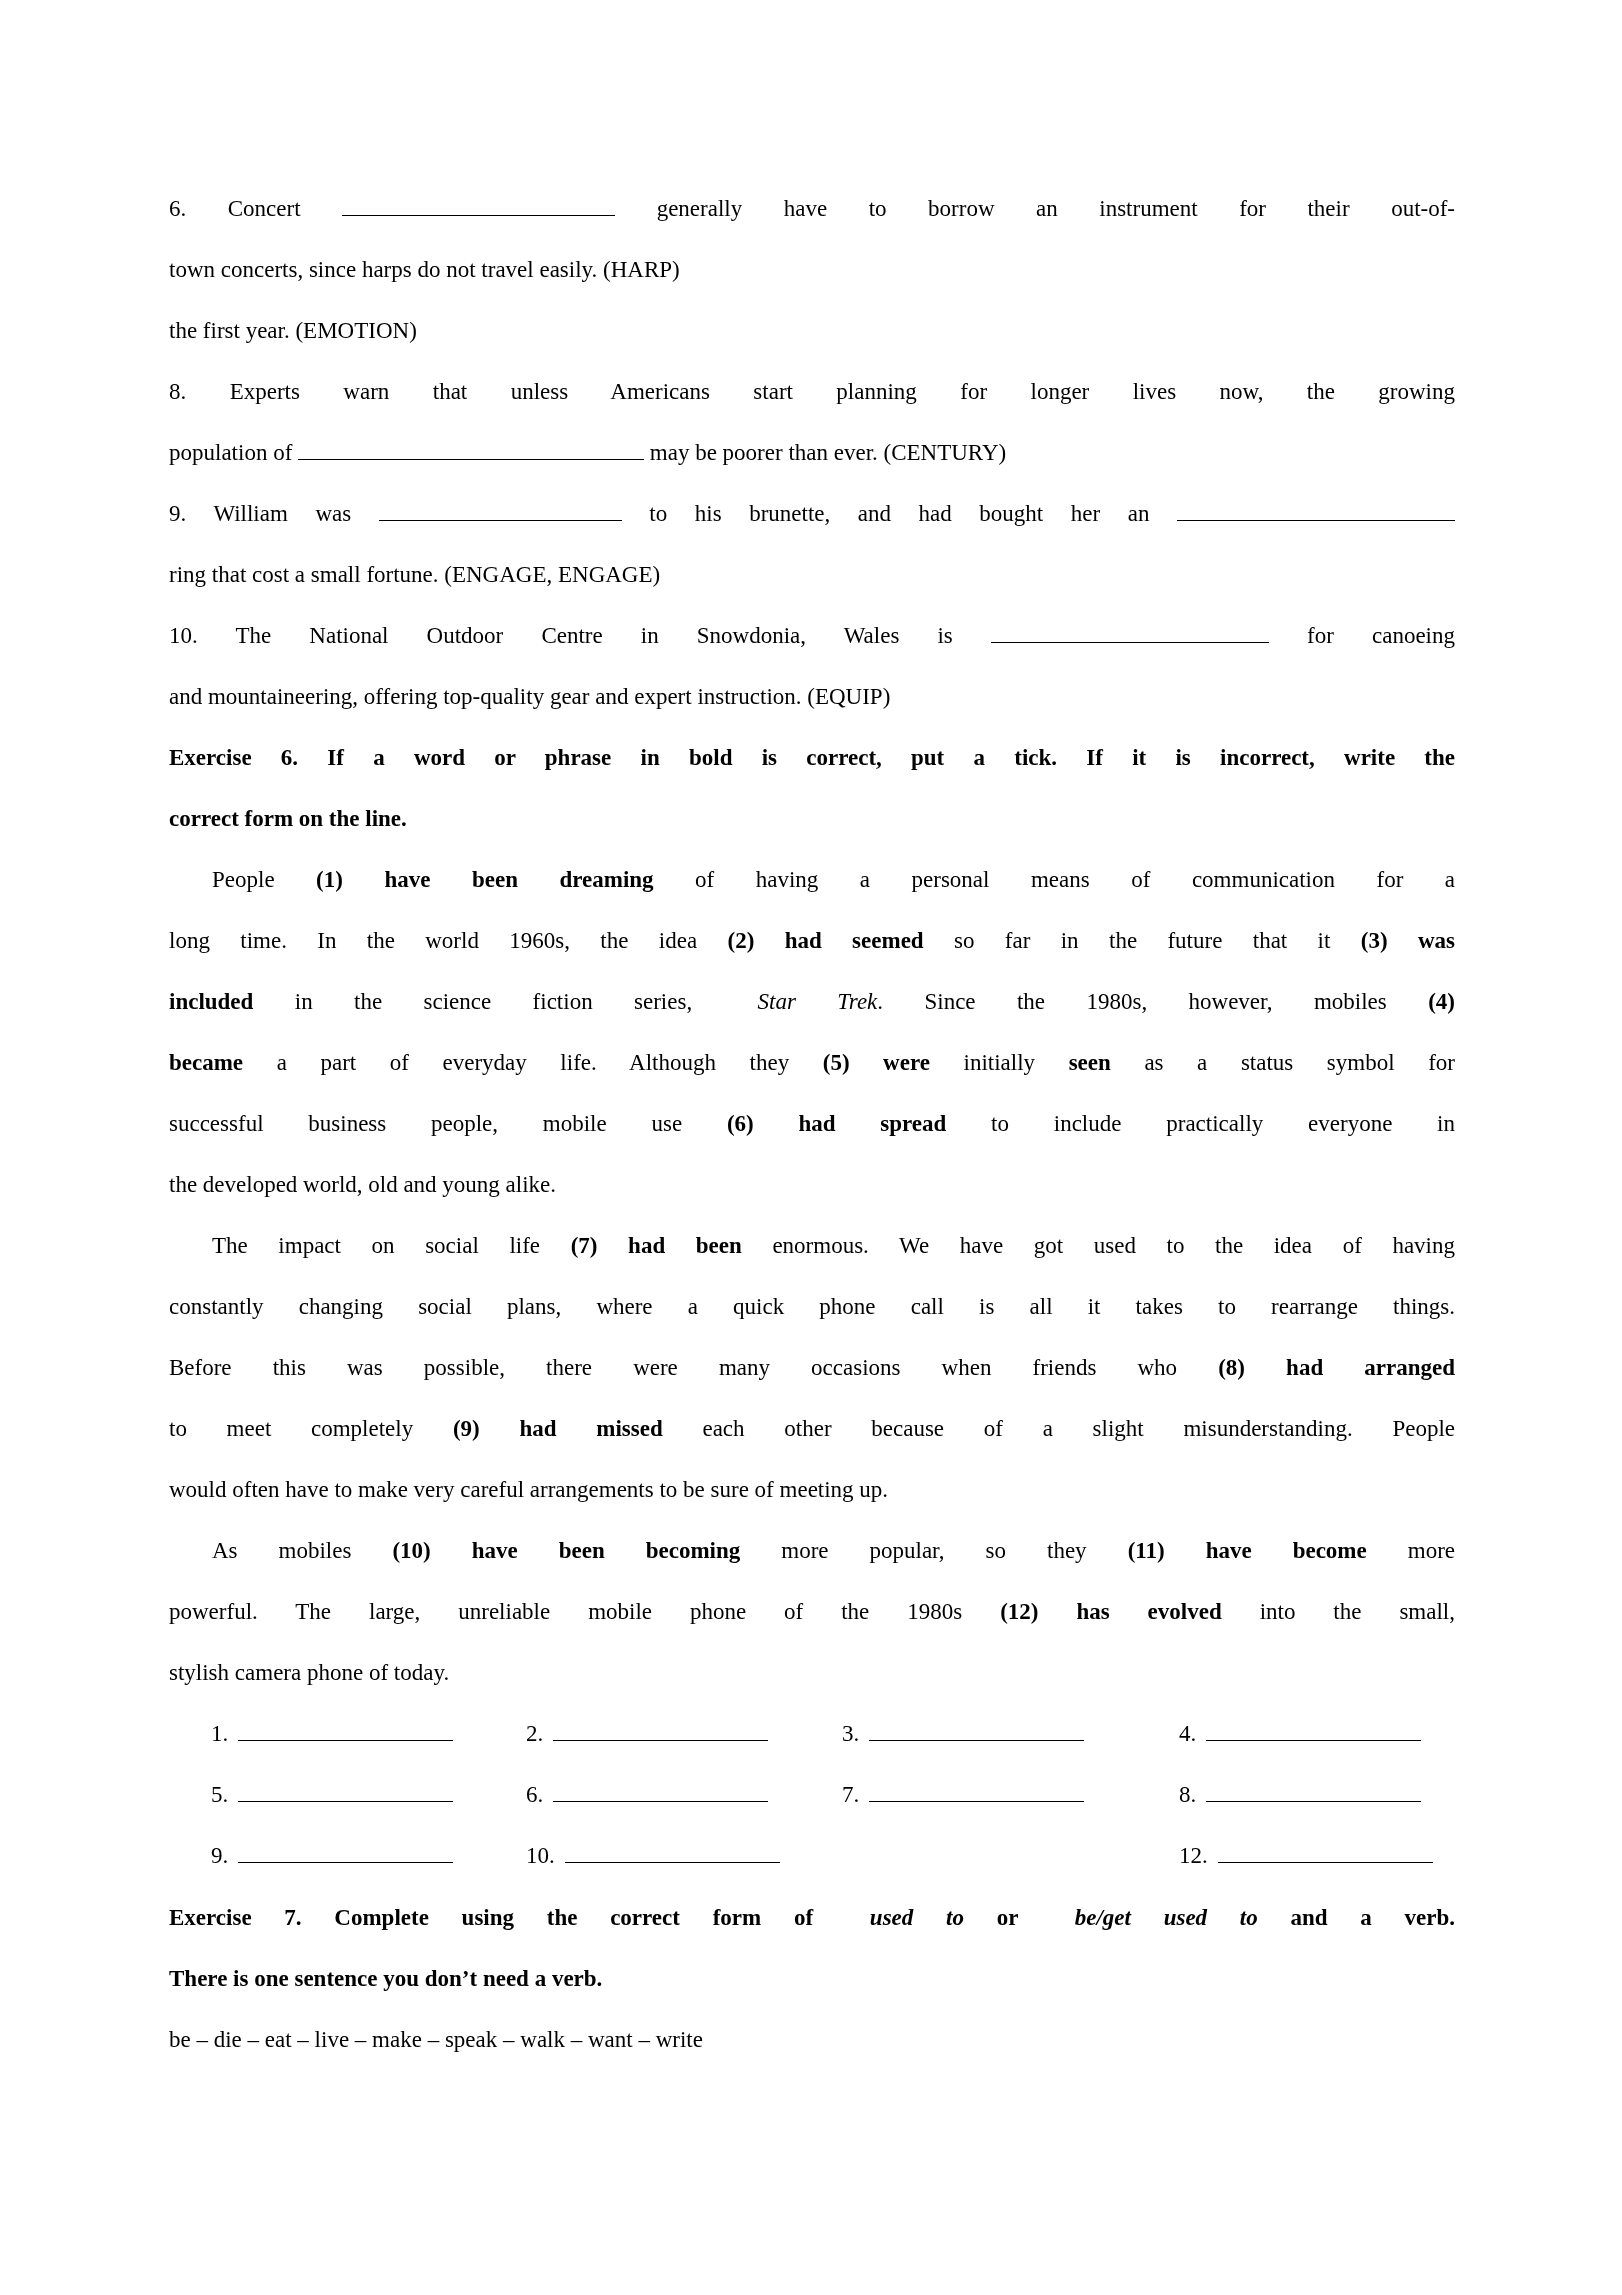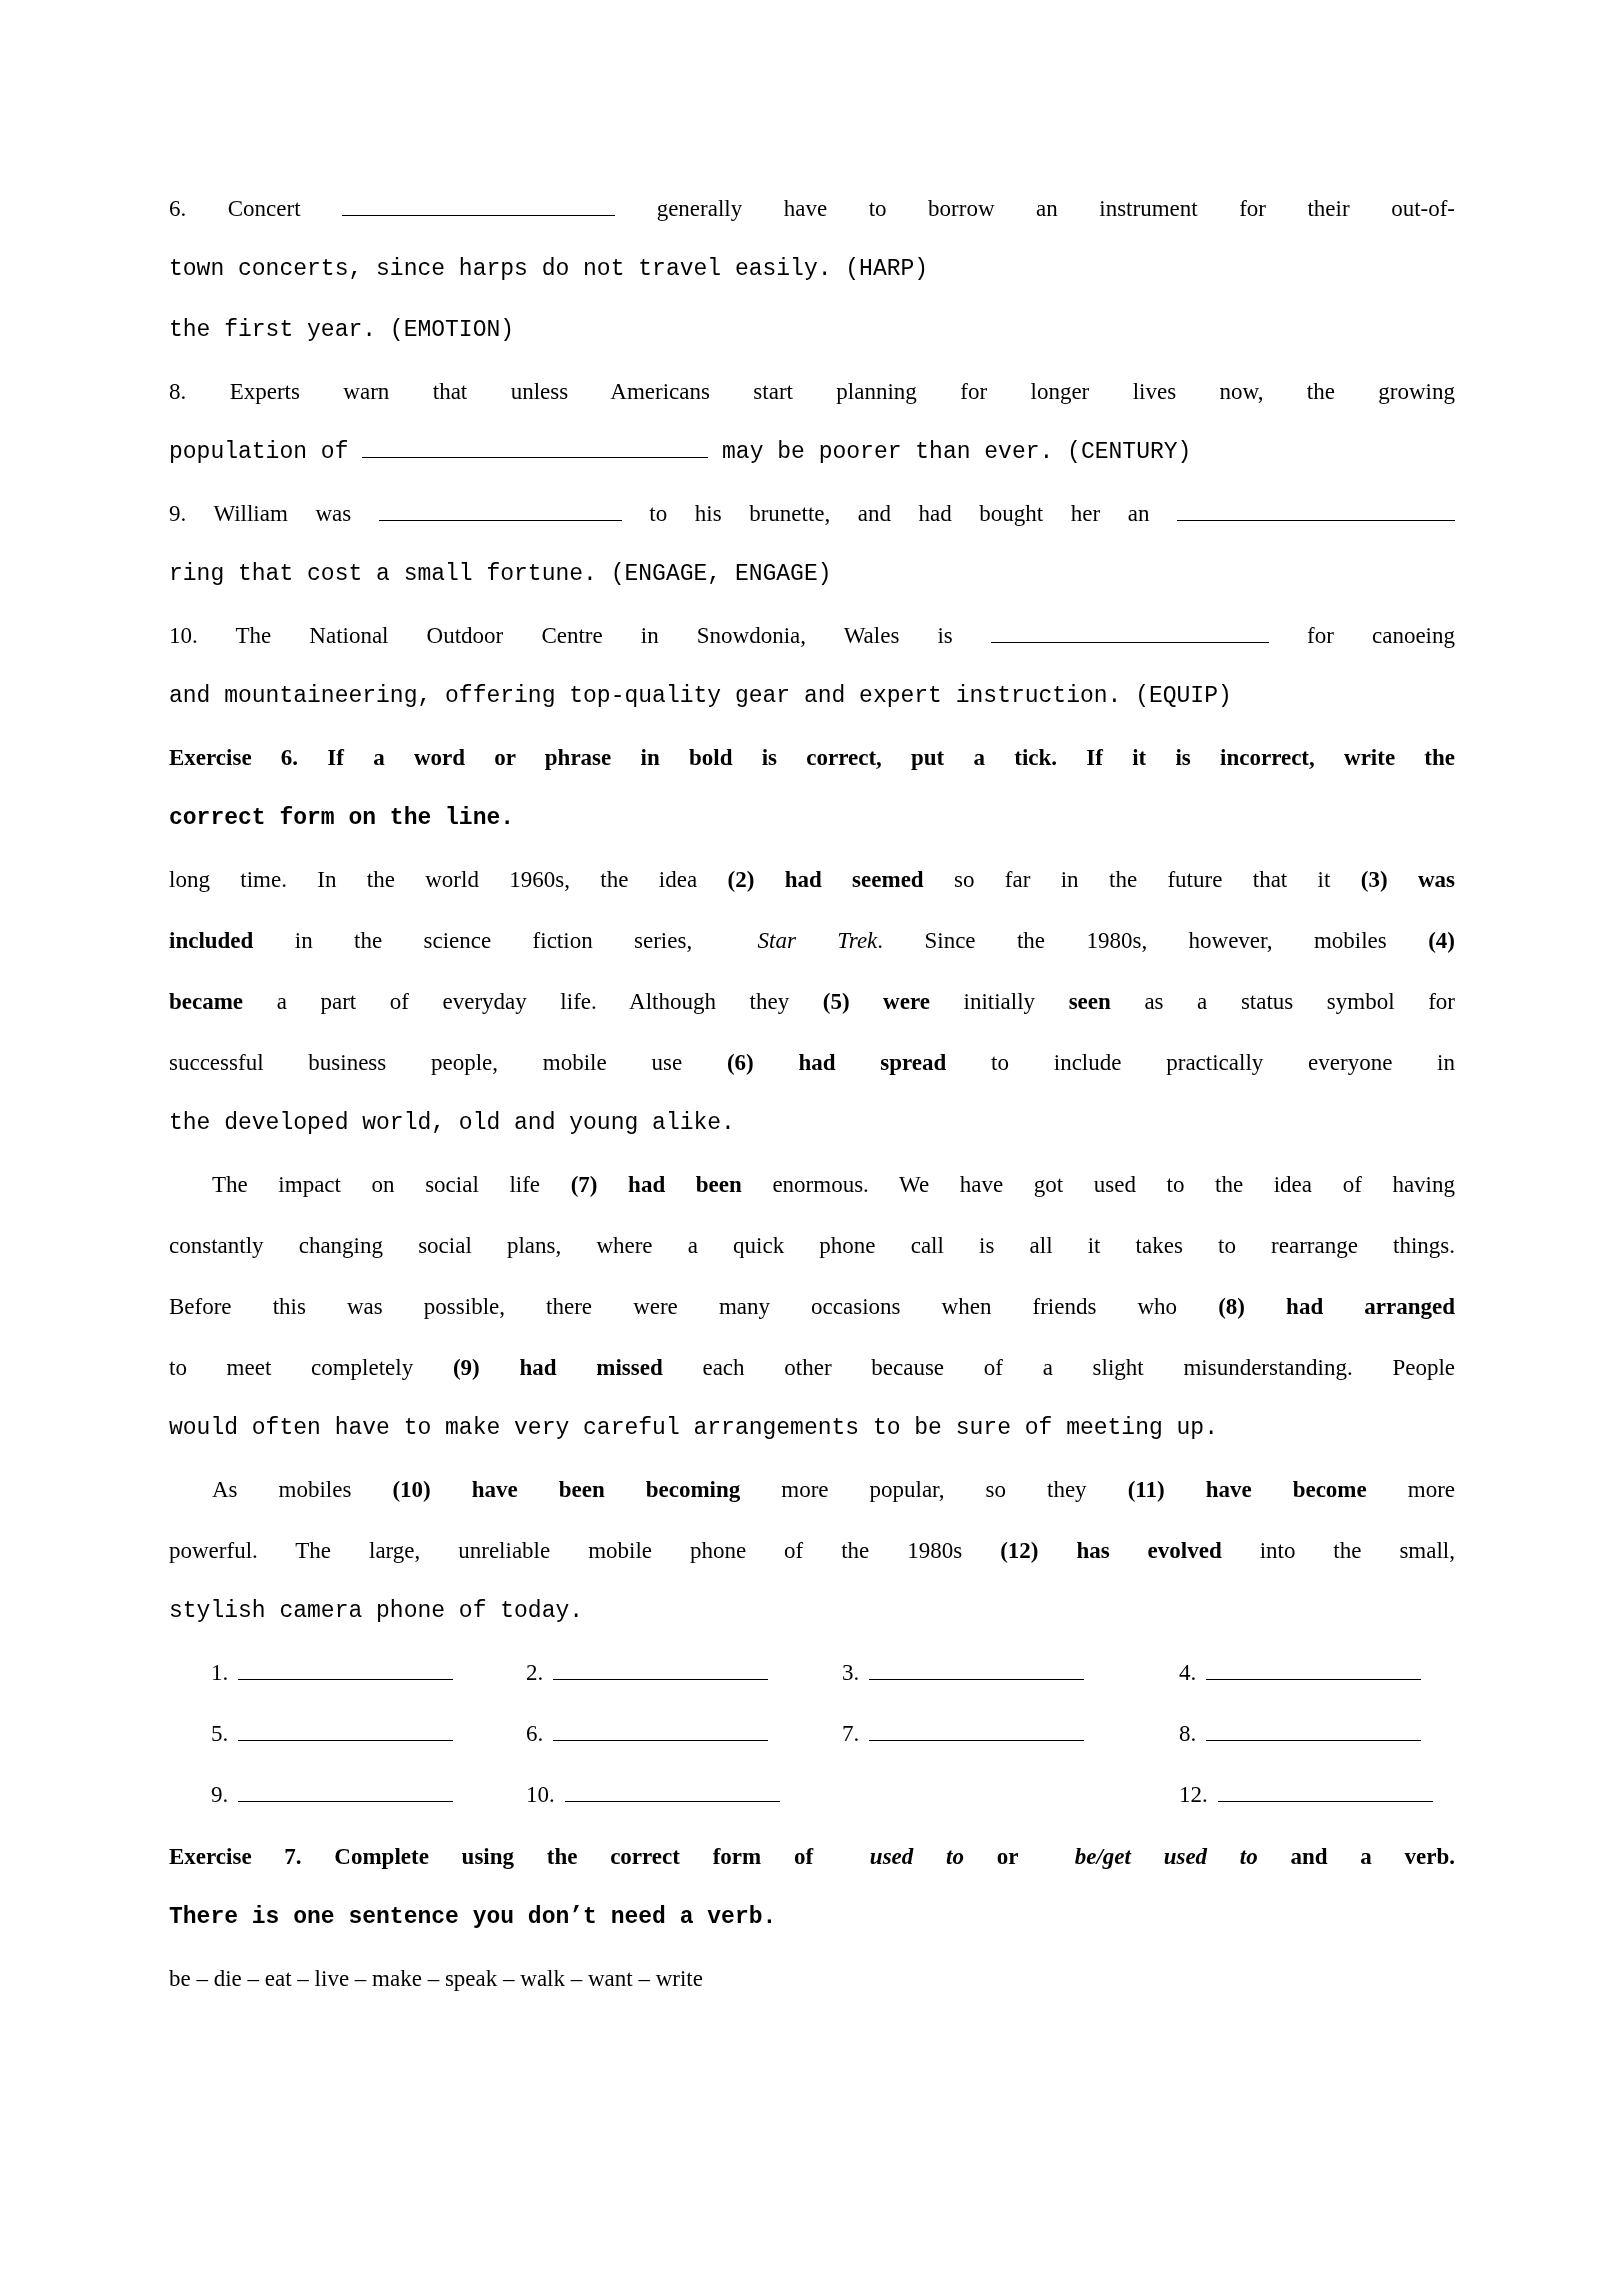--- a/index.html
+++ b/index.html
@@ -25,21 +25,20 @@
   }
   .line {
     display: block;
     white-space: nowrap;
     text-align: justify;
     text-align-last: justify;
     height: 61px;
   }
   .line.last {
     text-align-last: left;
-    font-family: Liberation Mono, monospace;
   }
   .indent {
     padding-left: 43px;
   }
   b, .b { font-weight: bold; }
   i, .i { font-style: italic; margin-left: 24px; }
   .blank {
     display: inline-block;
     border-bottom: 1.7px solid #000;
     height: 26px;
@@ -110,20 +109,23 @@
   <span class="line">
     <span>10. The National Outdoor Centre in Snowdonia, Wales is</span>
     <span class="blank" style="width:278px"></span>
     <span>for canoeing</span>
   </span>
   <span class="line last">and mountaineering, offering top-quality gear and expert instruction. (EQUIP)</span>
 
   <span class="line b">Exercise 6. If a word or phrase in bold is correct, put a tick. If it is incorrect, write the</span>
   <span class="line last b">correct form on the line.</span>
 
+  <span class="line indent">
+    <span>People </span><b>(1) have been dreaming</b><span> of having a personal means of communication for a</span>
+  </span>
   <span class="line">
     <span>long time. In the world 1960s, the idea </span><b>(2) had seemed</b><span> so far in the future that it </span><b>(3) was</b>
   </span>
   <span class="line">
     <b>included</b><span> in the science fiction series, </span><i>Star Trek</i><span>. Since the 1980s, however, mobiles </span><b>(4)</b>
   </span>
   <span class="line">
     <b>became</b><span> a part of everyday life. Although they </span><b>(5) were</b><span> initially </span><b>seen</b><span> as a status symbol for</span>
   </span>
   <span class="line">

